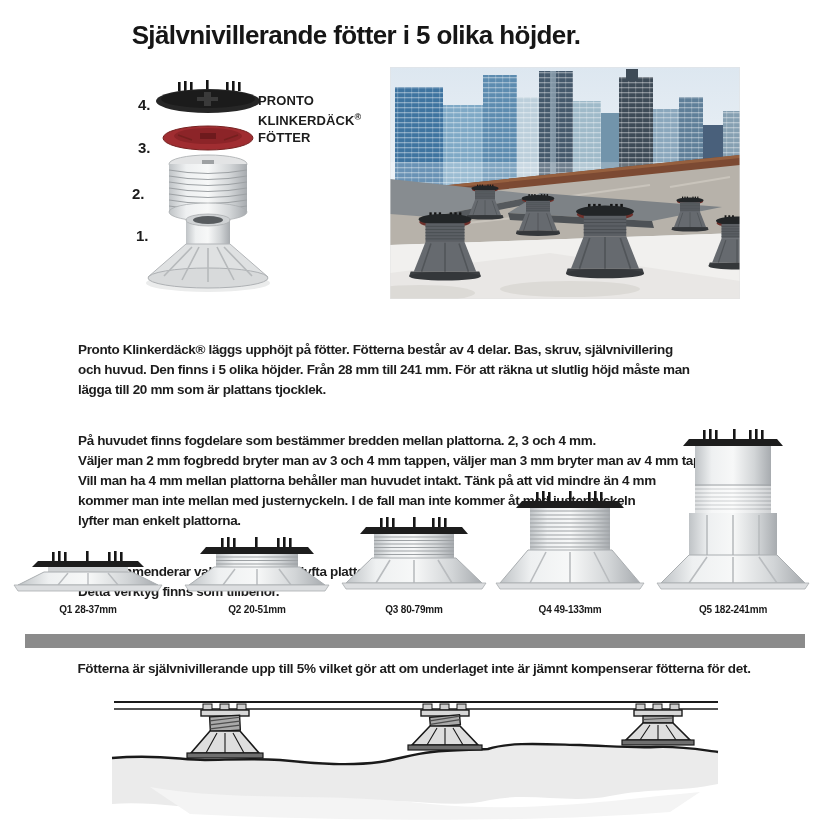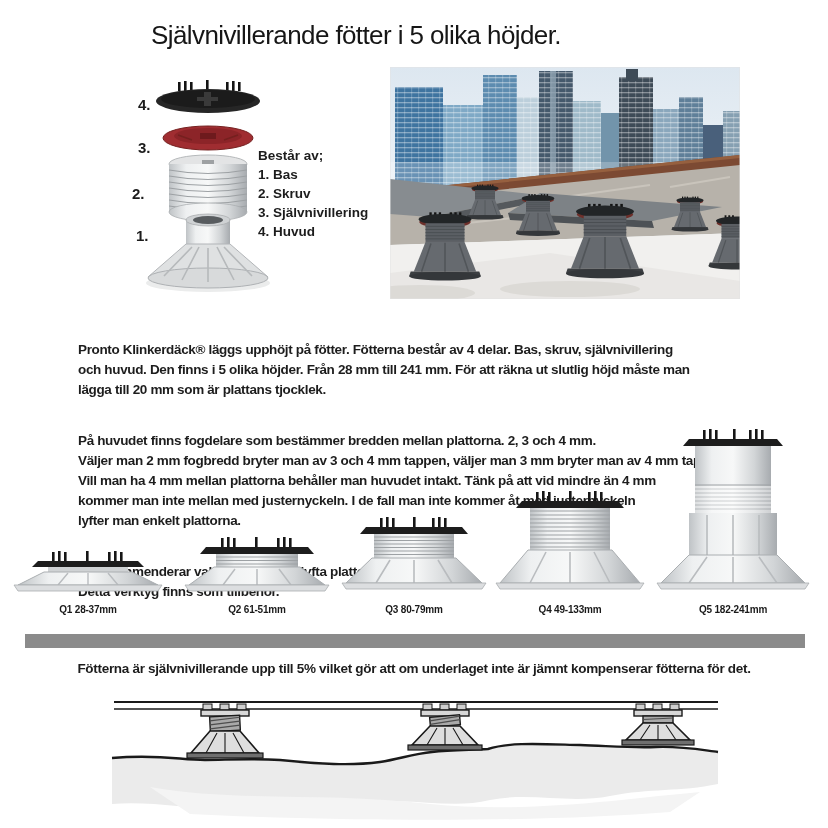--- a/index.html
+++ b/index.html
@@ -2,21 +2,21 @@
 <html><head>
 <meta charset="utf-8">
 <style>
   html,body{margin:0;padding:0;background:#ffffff;}
   .canvas{
     position:relative;width:828px;height:828px;background:#ffffff;overflow:hidden;
     font-family:"Liberation Sans", sans-serif;color:#1c1c1c;
   }
   .page-title{
     position:absolute;top:20px;left:0;width:712px;text-align:center;
-    font-size:26px;font-weight:400;letter-spacing:-0.6px;color:#161616;
+    font-size:26px;font-weight:700;letter-spacing:-0.6px;color:#161616;
   }
   
   .exploded-svg{position:absolute;left:142px;top:80px;}
   .exp-num{position:absolute;font-size:15px;font-weight:700;color:#1c1c1c;}
   .exp-num.n4{left:138px;top:96px;}
   .exp-num.n3{left:138px;top:139px;}
   .exp-num.n2{left:132px;top:185px;}
   .exp-num.n1{left:136px;top:227px;}
   .parts-block{position:absolute;left:258px;top:92px;width:140px;line-height:17px;
     font-size:13px;font-weight:700;letter-spacing:0.1px;}
@@ -116,25 +116,25 @@
     <ellipse cx="66" cy="140" rx="15" ry="4" fill="#585c5f"></ellipse>
     <polygon points="44,164 88,164 126,197 6,197" fill="#dfe1e2" stroke="#b2b5b8" stroke-width="1"></polygon>
     <ellipse cx="66" cy="198" rx="60" ry="10" fill="#d8dadb" stroke="#aeb1b4" stroke-width="1"></ellipse>
     <path d="M50,167 L22,196 M66,168 L66,202 M82,167 L110,196 M57,167 L40,200 M75,167 L92,200" stroke="#b6b9bb" stroke-width="1.6" fill="none"></path>
   </svg>
   <div class="exp-num n4">4.</div>
   <div class="exp-num n3">3.</div>
   <div class="exp-num n2">2.</div>
   <div class="exp-num n1">1.</div>
 
-  <div class="consists">Består av;
-1. Bas
-2. Skruv
-3. Självnivillering
-4. Huvud</div>
+  <div class="parts-block">
+    <span>PRONTO</span><br>
+    <span>KLINKERDÄCK</span><span class="reg">®</span><br>
+    <span>FÖTTER</span>
+  </div>
 
   <svg class="photo-svg" width="350" height="232" viewBox="0 0 350 232">
     <rect width="350" height="232" fill="url(#skyGrad)"></rect>
 
     <g>
       <rect x="5" y="20" width="48" height="130" fill="#3f74a0"></rect>
       <rect x="5" y="20" width="48" height="130" fill="url(#winPat)"></rect>
       <rect x="53" y="38" width="40" height="112" fill="#7fa9c6"></rect>
       <rect x="53" y="38" width="40" height="112" fill="url(#winPat)"></rect>
       <rect x="93" y="8" width="34" height="142" fill="#5d8cb0"></rect>
@@ -279,21 +279,21 @@
     <path d="M42,60 h76 M42,64 h76 M42,68 h76 M42,72 h76 M42,76 h76 M42,80 h76 M42,84 h76" stroke="#9da1a4" stroke-width="1" fill="none"></path>
     <rect x="42" y="61" width="76" height="27" fill="url(#cylGrad)" opacity="0.55"></rect>
     <rect x="36" y="88" width="88" height="42" fill="url(#cylGrad)"></rect>
     <path d="M54,90 L54,130 M80,90 L80,130 M106,90 L106,130" stroke="#b9bcbf" stroke-width="1.6"></path>
     <polygon points="36,130 124,130 152,158 8,158" fill="url(#cylGrad)" stroke="#aaaeb1" stroke-width="1"></polygon>
     <path d="M54,132 L36,158 M80,132 L80,158 M106,132 L124,158" stroke="#b9bcbf" stroke-width="1.6"></path>
     <polygon points="4,158 156,158 152,164 8,164" fill="#dcdee0" stroke="#a9adb0" stroke-width="0.8"></polygon>
   </svg>
 
   <div class="foot-label" style="left:8px">Q1 28-37mm</div>
-  <div class="foot-label" style="left:177px">Q2 61-51mm</div>
+  <div class="foot-label" style="left:177px">Q2 20-51mm</div>
   <div class="foot-label" style="left:334px">Q3 80-79mm</div>
   <div class="foot-label" style="left:490px">Q4 49-133mm</div>
   <div class="foot-label" style="left:653px">Q5 182-241mm</div>
 
   <div class="divider-bar"></div>
 
   <div class="footer-note">Fötterna är självnivillerande upp till 5% vilket gör att om underlaget inte är jämnt kompenserar fötterna för det.</div>
 
   <svg class="sketch-svg" width="612" height="135" viewBox="0 0 612 135">
 

